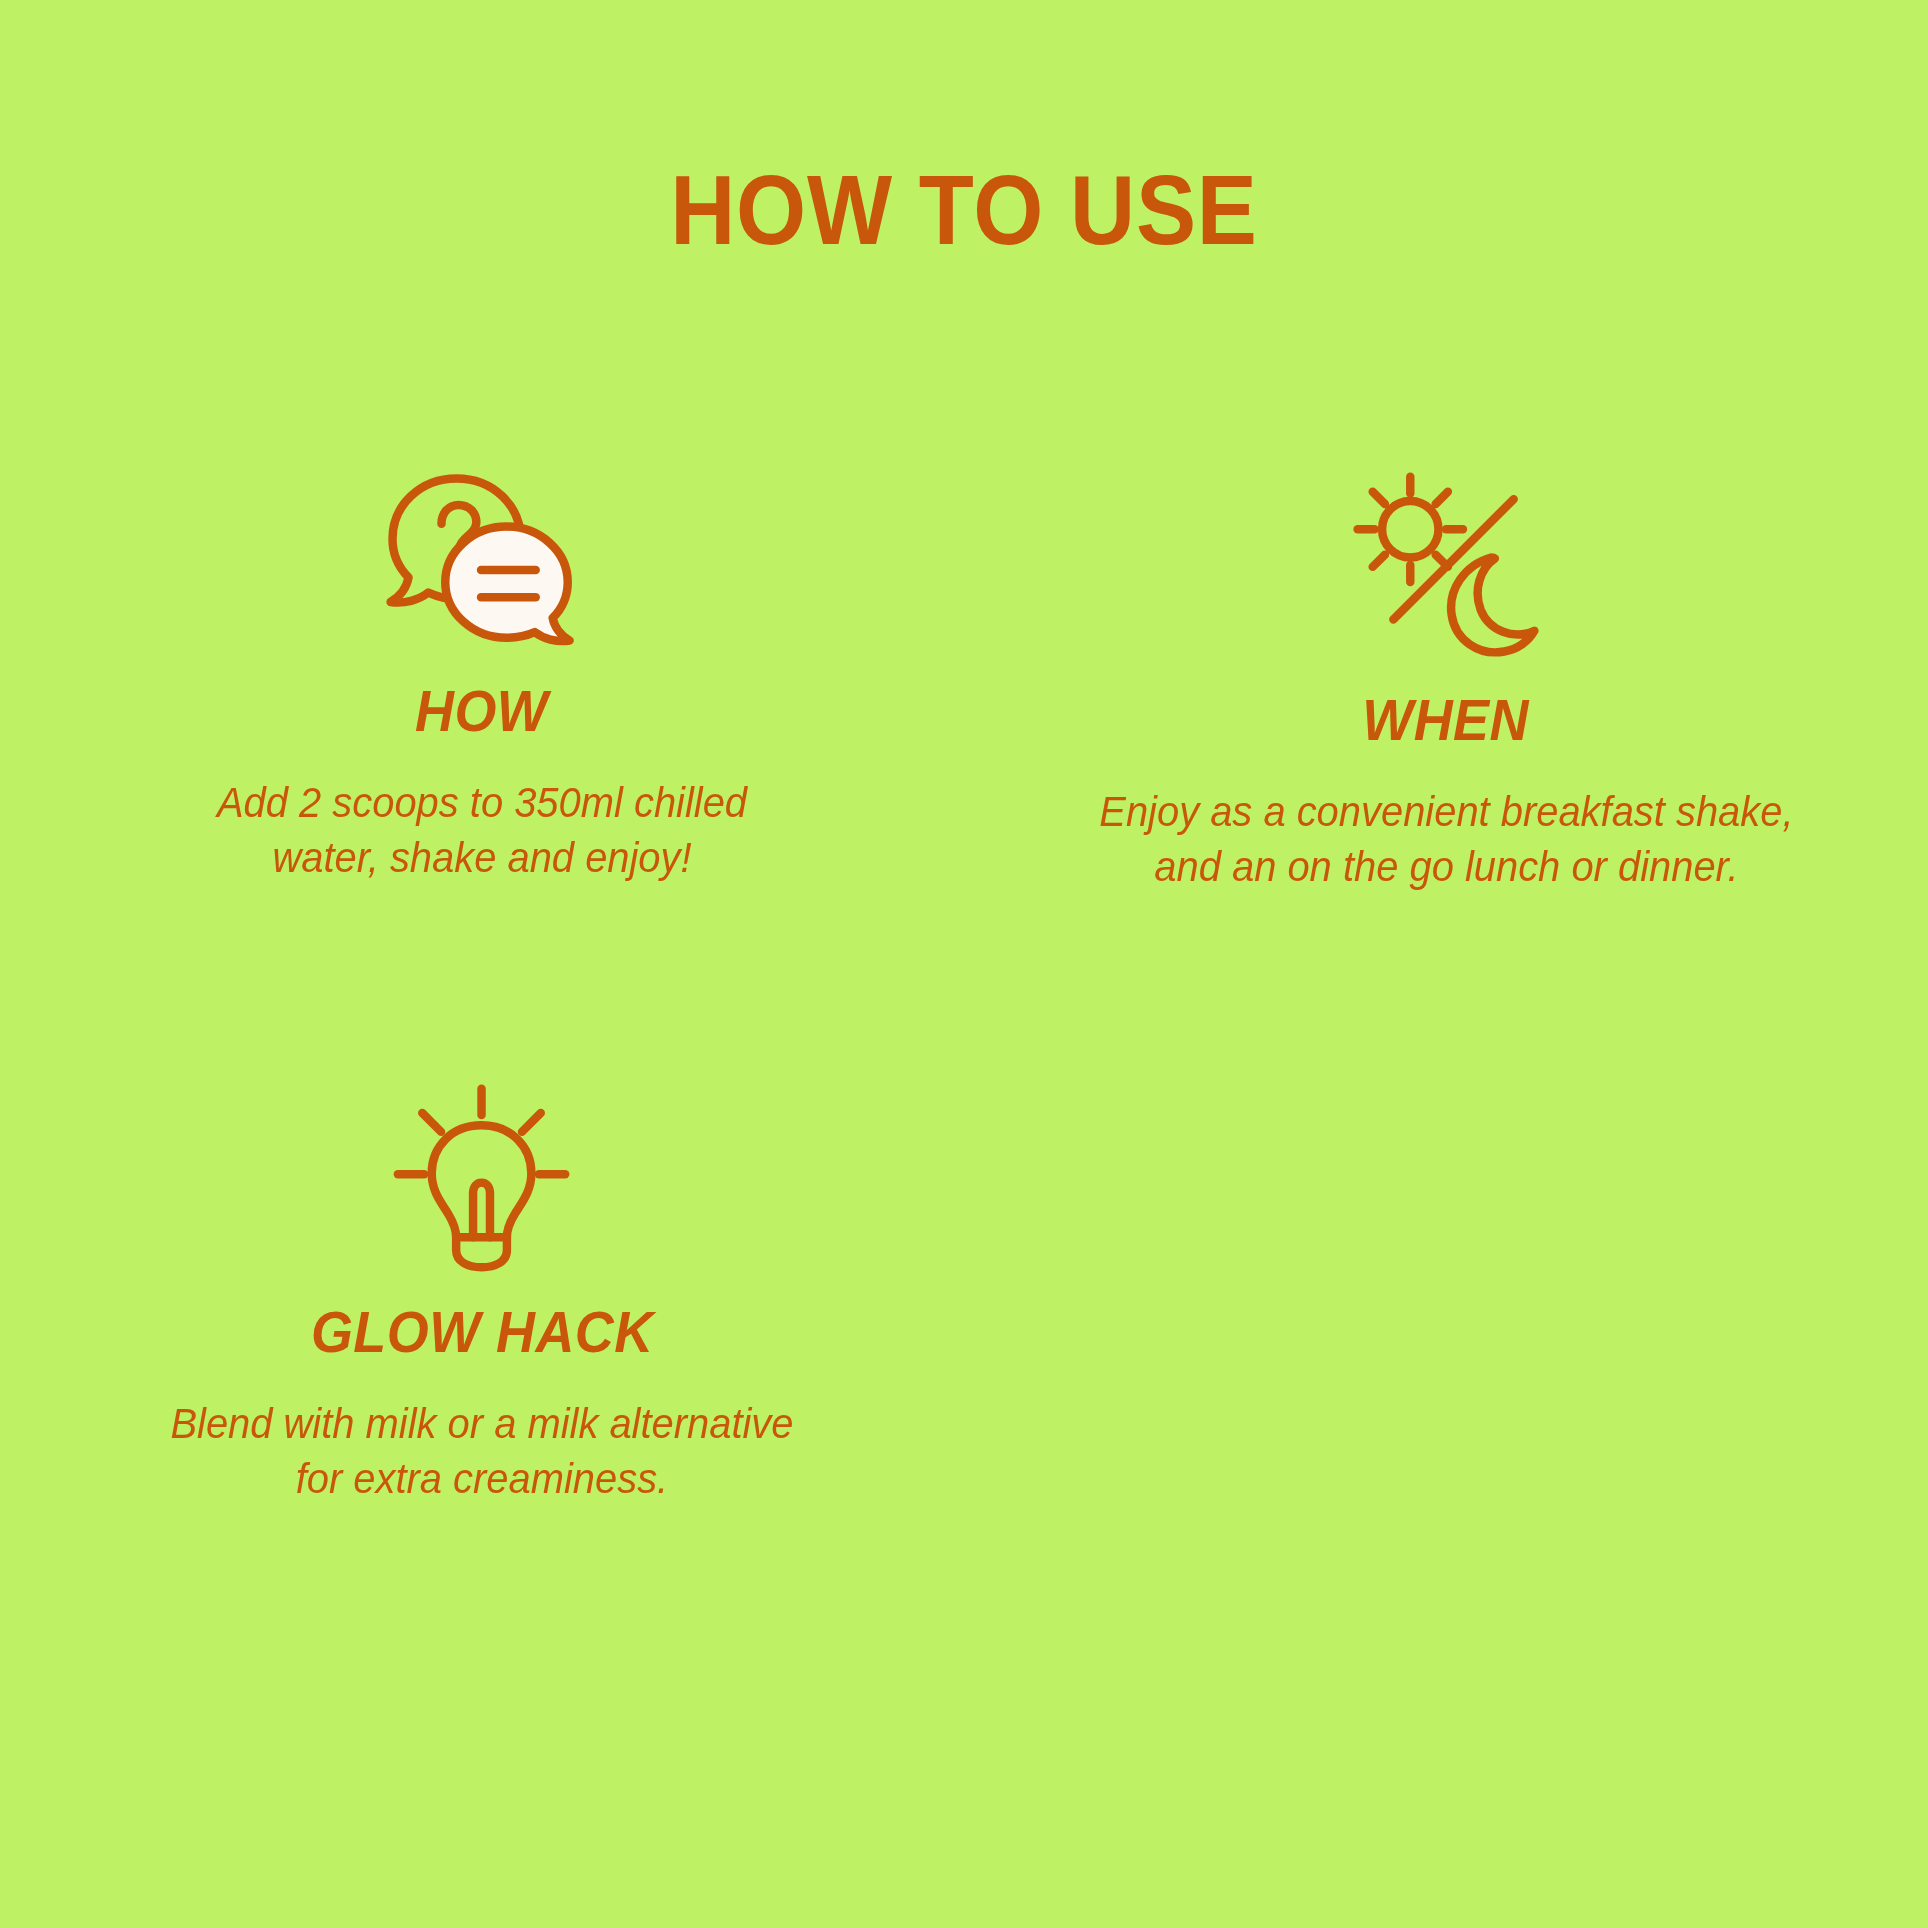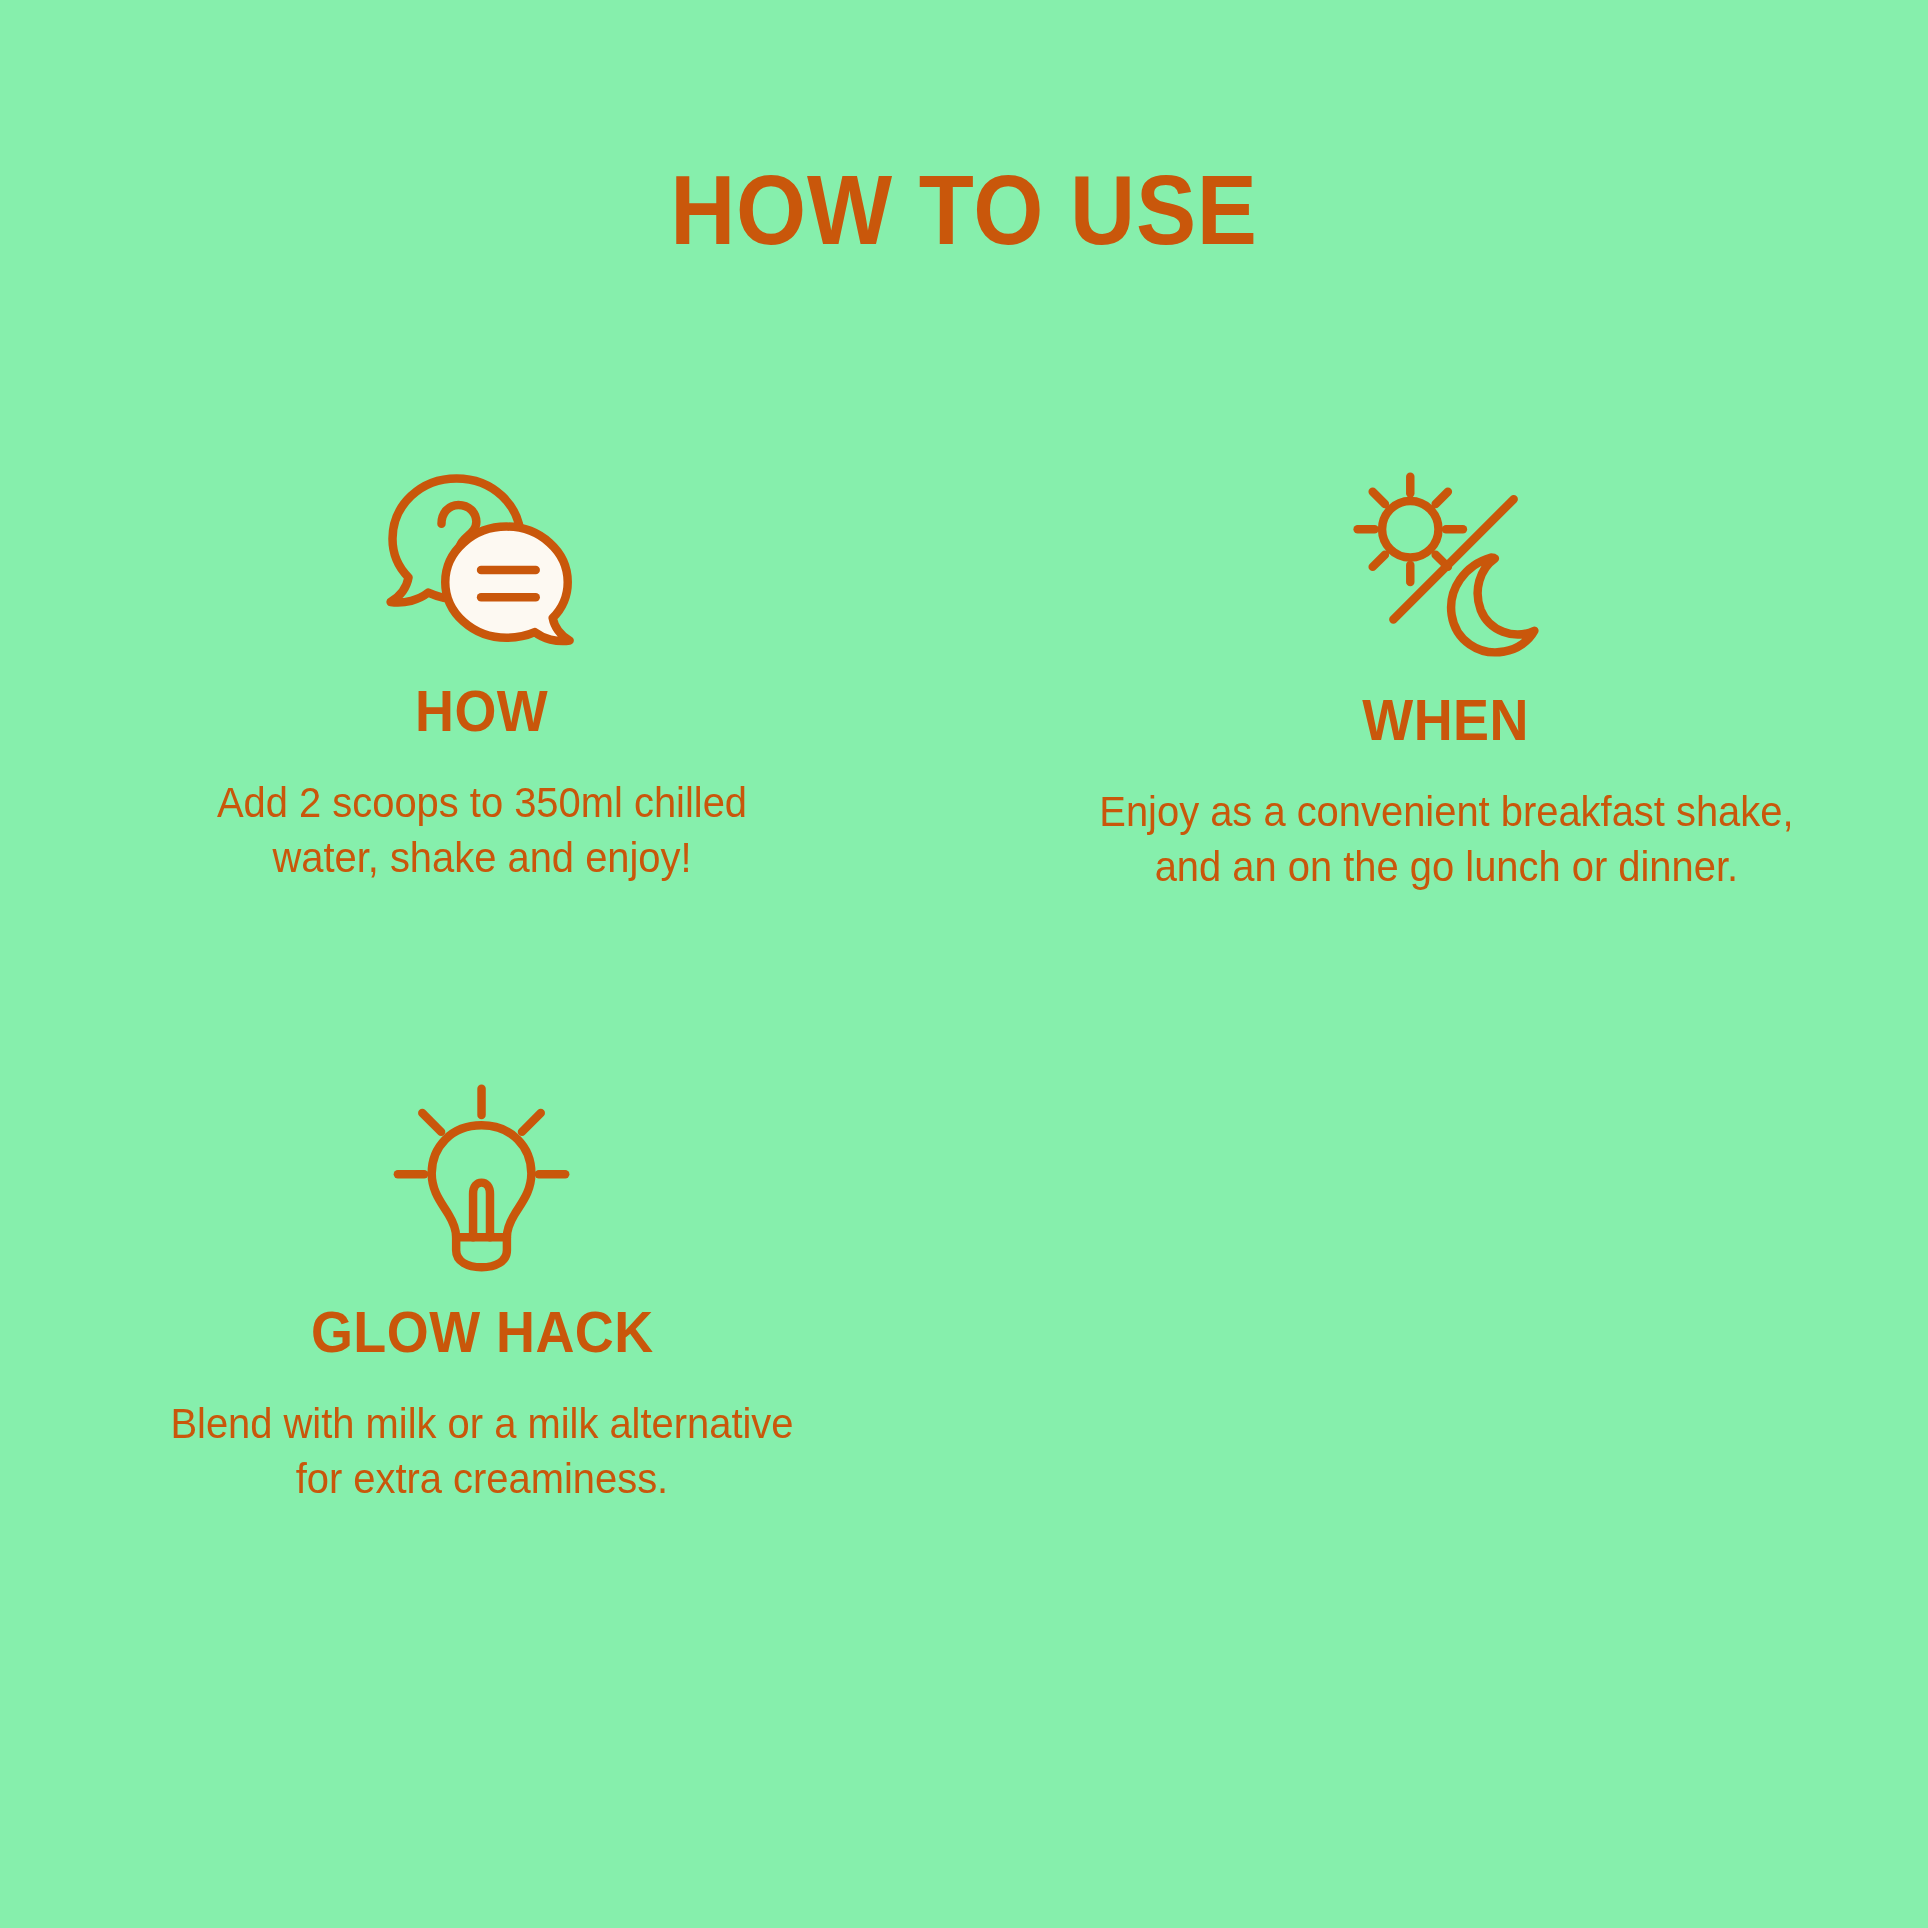--- a/index.html
+++ b/index.html
@@ -11,21 +11,21 @@
     height: 1928px;
     background: #FDF9F2;
     font-family: "Liberation Sans", sans-serif;
     overflow: hidden;
   }
 
   .page {
     position: relative;
     width: 1928px;
     height: 1928px;
-    background: #86efac;
+    background: #bef264;
     box-sizing: border-box;
   }
 
   
   .page-title {
     position: absolute;
     top: 158px;
     left: 0;
     width: 1928px;
     text-align: center;
@@ -49,20 +49,21 @@
     grid-template-columns: 1fr 1fr;
     grid-template-rows: 395px 395px;
     row-gap: 217px;
     column-gap: 0px;
   }
 
   .cell {
     display: flex;
     flex-direction: column;
     align-items: center;
+    font-style: italic;
   }
 
   .icon-wrap {
     height: 202px;
     display: flex;
     align-items: center;
     justify-content: center;
   }
 
   .icon-wrap svg {

